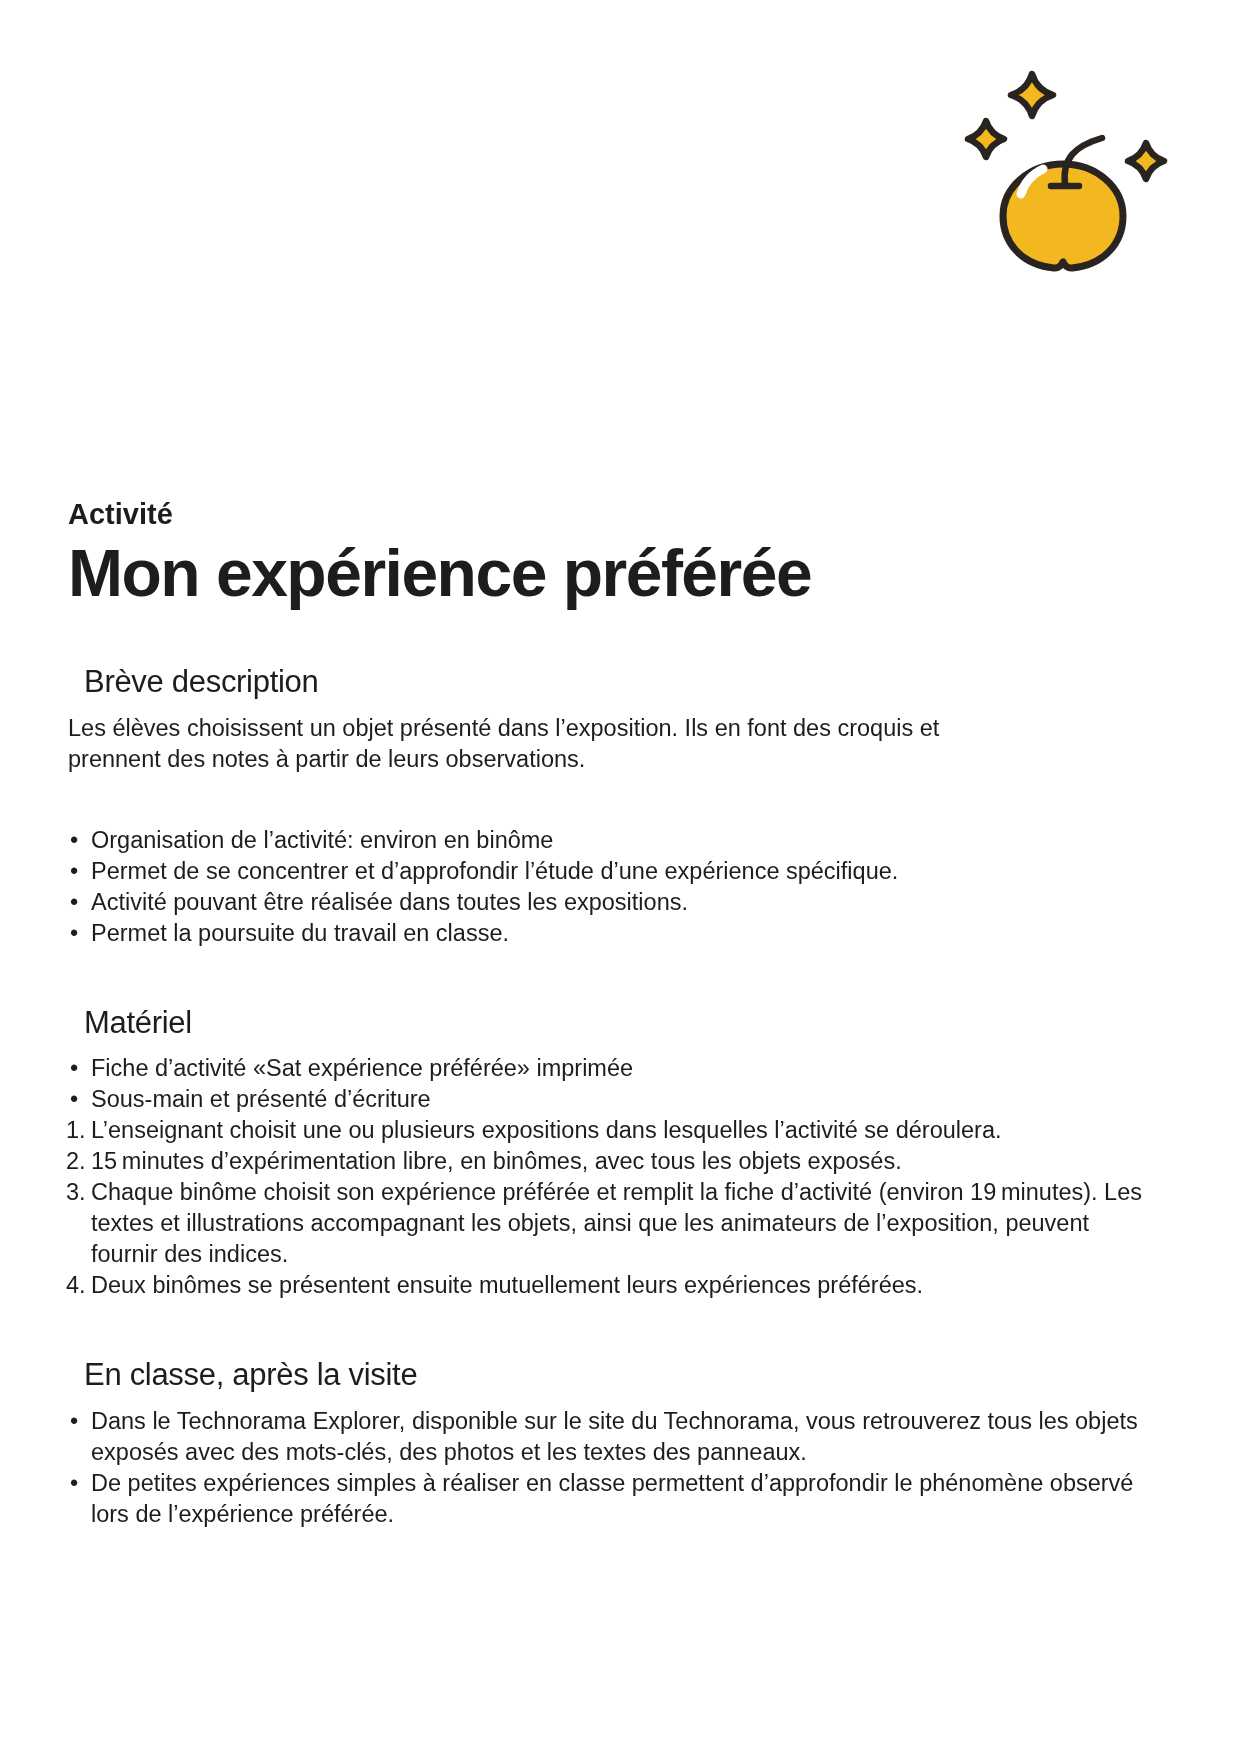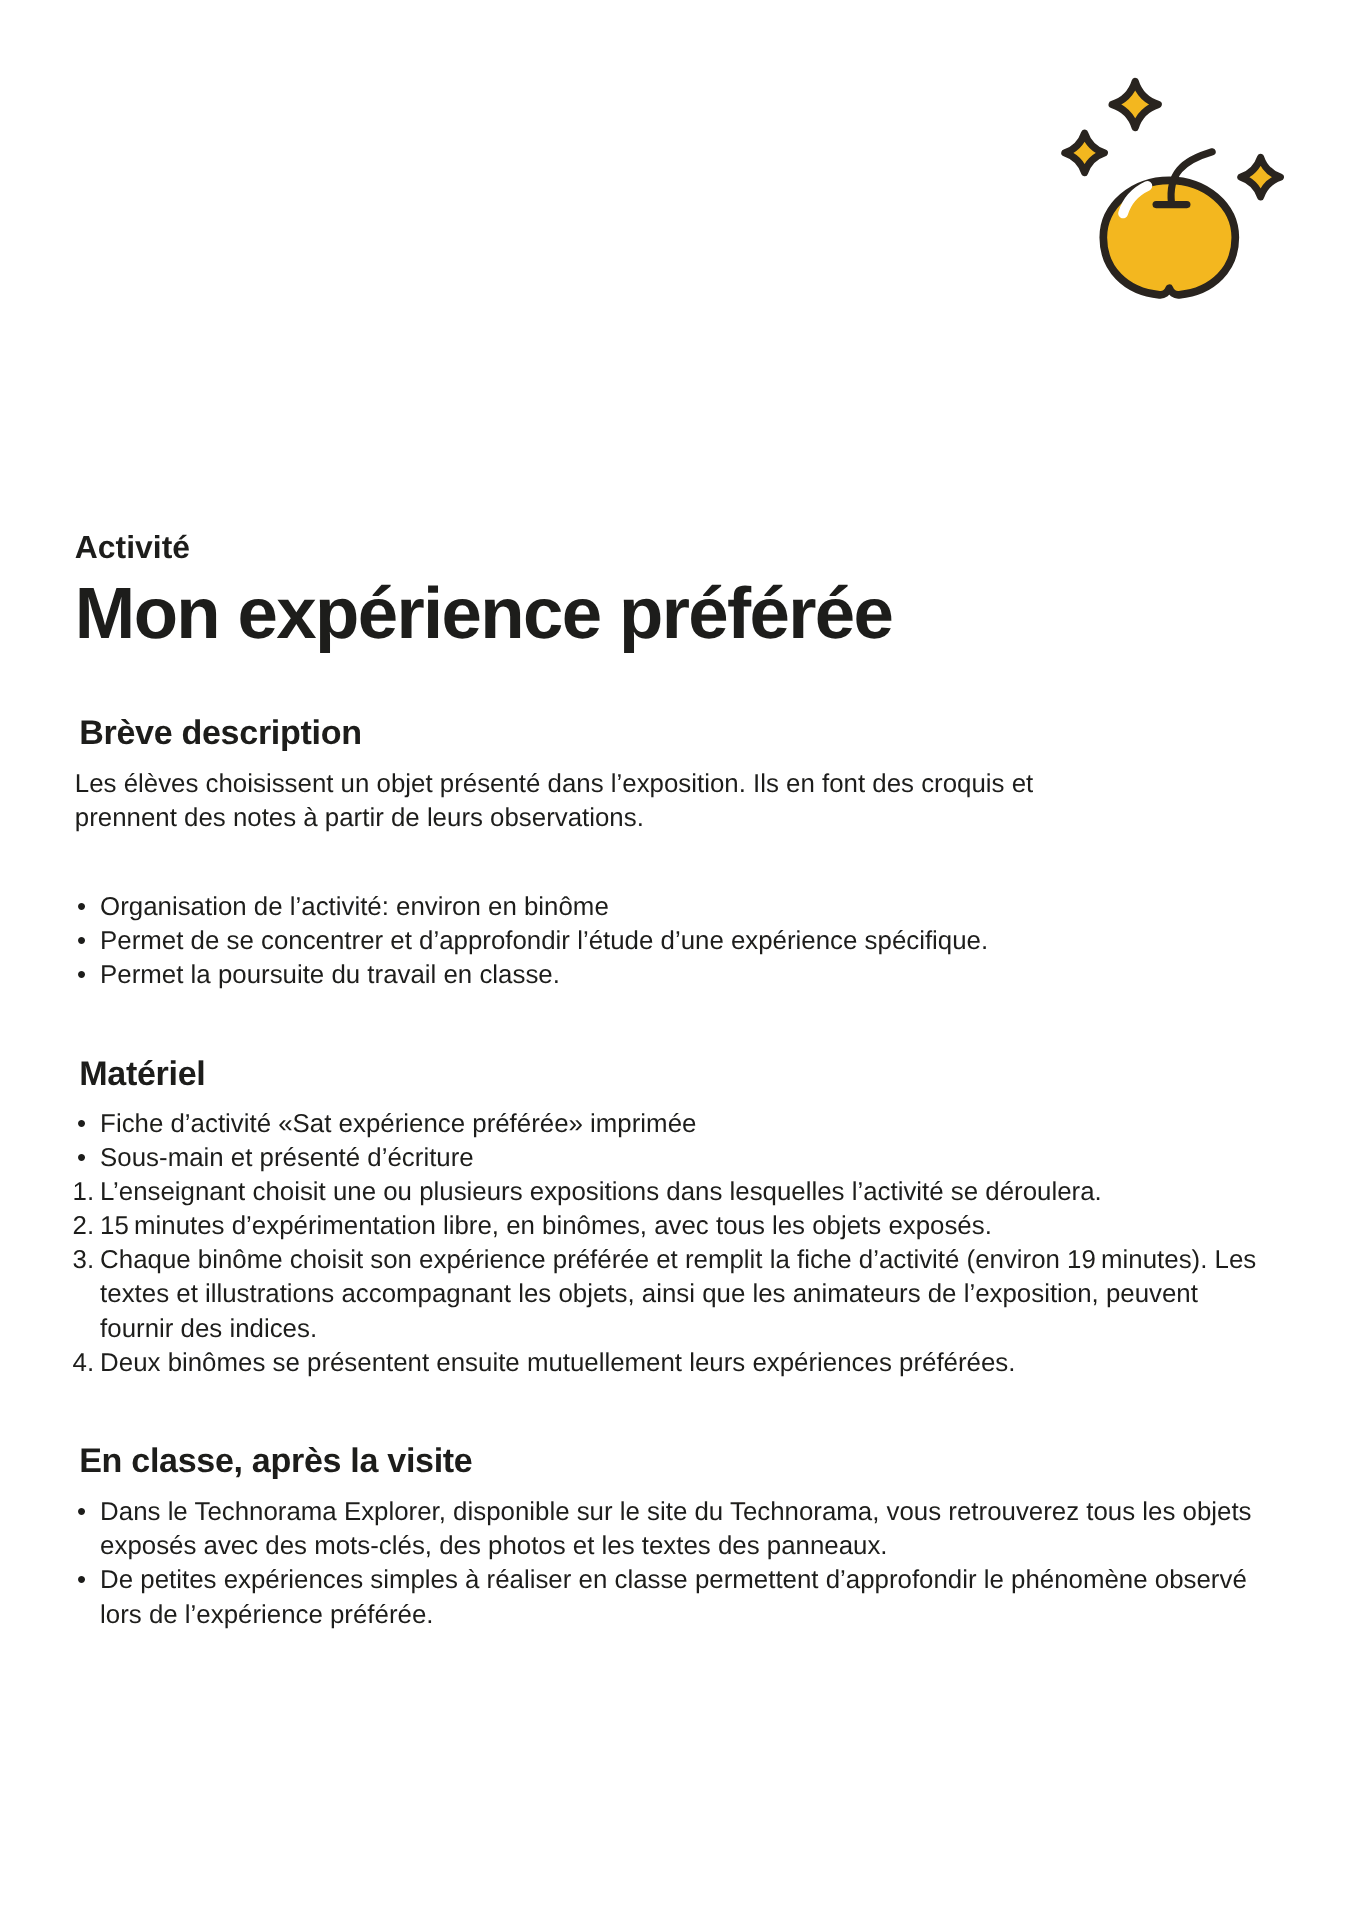--- a/index.html
+++ b/index.html
@@ -18,41 +18,41 @@
   .page-icon {
     position: absolute;
     left: 945px;
     top: 58px;
     width: 230px;
     height: 215px;
   }
   .content {
     position: absolute;
     left: 68px;
-    top: 0;
+    top: 16px;
     width: 1076px;
   }
   .kicker {
     display: block;
     margin-top: 482px;
     font-size: 29px;
     font-weight: 700;
     line-height: 1.15;
   }
   h1.doc-title {
     margin: 8px 0 4px 0;
     font-size: 66px;
     font-weight: 700;
     line-height: 1.04;
     letter-spacing: -1.5px;
   }
   h2.section-heading {
-    margin: 56px 0 13px 4px;
+    margin: 56px 0 13px 16px;
     font-size: 31px;
-    font-weight: 700;
+    font-weight: 400;
     line-height: 1.15;
     letter-spacing: -0.3px;
   }
   p.body-text {
     margin: 0;
     font-size: 23.5px;
     line-height: 31px;
     max-width: 940px;
   }
   ul.doc-list, ol.doc-list {
@@ -114,20 +114,21 @@
 
   <span class="kicker">Activité</span>
   <h1 class="doc-title">Mon expérience préférée</h1>
 
   <h2 class="section-heading">Brève description</h2>
   <p class="body-text">Les élèves choisissent un objet présenté dans l’exposition. Ils en font des croquis et prennent des notes à partir de leurs observations.</p>
 
   <ul class="doc-list gap-top">
     <li>Organisation de l’activité: environ en binôme</li>
     <li>Permet de se concentrer et d’approfondir l’étude d’une expérience spécifique.</li>
+    <li>Activité pouvant être réalisée dans toutes les expositions.</li>
     <li>Permet la poursuite du travail en classe.</li>
   </ul>
 
   <h2 class="section-heading">Matériel</h2>
   <ul class="doc-list">
     <li>Fiche d’activité «Sat expérience préférée» imprimée</li>
     <li>Sous-main et présenté d’écriture</li>
   </ul>
 
   <ol class="doc-list">

